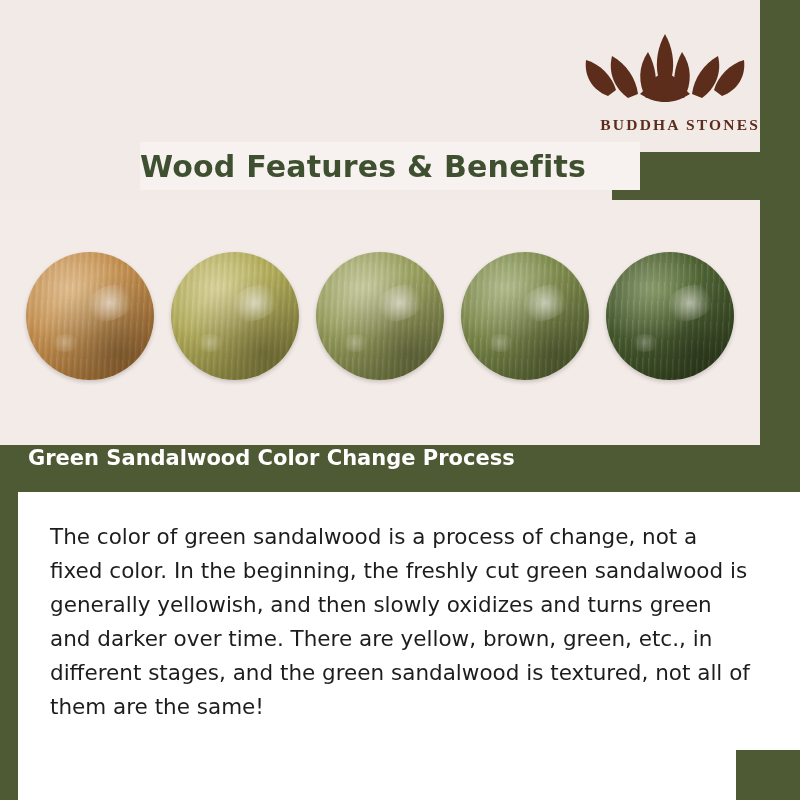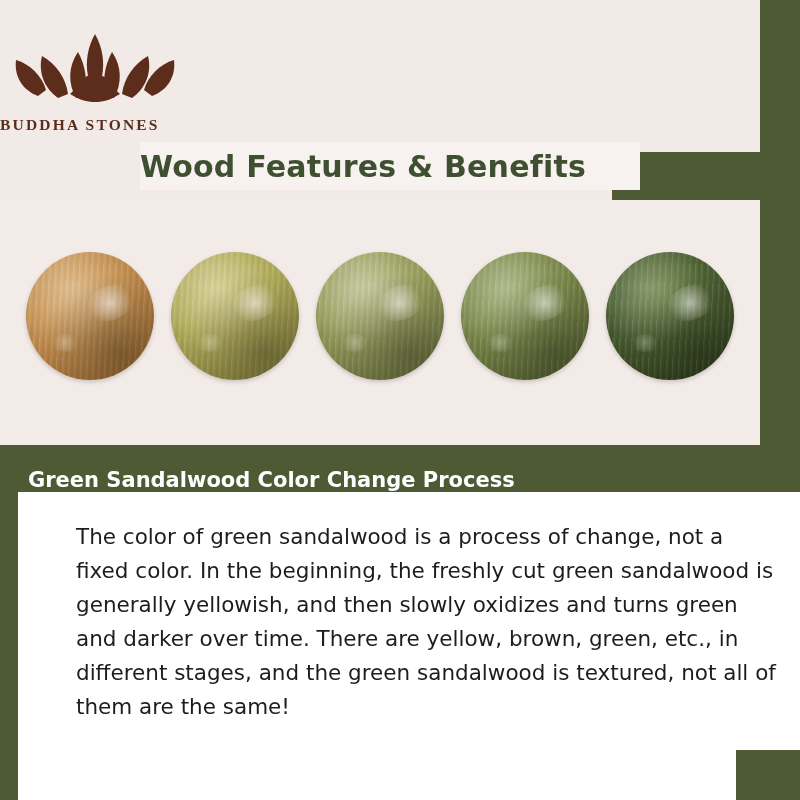--- a/index.html
+++ b/index.html
@@ -54,21 +54,21 @@
     position: absolute;
     right: 0; top: 0;
     width: 40px; height: 26px;
     background: #4e5a34;
   }
 
   
   .logo-wrap {
     position: absolute;
     left: 0; right: 40px; top: 24px;
-    display: flex; flex-direction: column; align-items: flex-start;
+    display: flex; flex-direction: column; align-items: flex-end;
   }
   .logo-mark { width: 190px; height: 86px; display: block; }
   .logo-text {
     margin-top: 6px;
     font-size: 15.5px;
     letter-spacing: 2.2px;
     font-weight: bold;
     color: #5d2d1c;
     font-family: "Liberation Serif", serif;
   }
@@ -128,42 +128,41 @@
     background: radial-gradient(circle at 32% 28%, rgba(255,255,255,0.25) 0%, rgba(255,255,255,0) 45%),
                 radial-gradient(circle at 72% 78%, rgba(0,0,0,0.30) 0%, rgba(0,0,0,0) 58%);
   }
 
   
   .ribbon {
     position: absolute;
     left: 0; top: 446px;
     width: 760px; height: 46px;
     background: #4e5a34;
-    display: flex; align-items: flex-end;
+    display: flex; align-items: flex-start;
     clip-path: polygon(0 0, 760px 0, 722px 46px, 0 46px);
   }
   .ribbon span {
     margin-left: 28px;
     color: #ffffff;
     font-size: 21px;
     font-weight: bold;
     font-family: "DejaVu Sans", sans-serif;
   }
 
   
   .body-copy {
     position: absolute;
     left: 50px; top: 520px;
     width: 700px;
     font-size: 21.5px;
     line-height: 34px;
     color: #1d1d1d;
     font-family: "DejaVu Sans", sans-serif;
     font-weight: 500;
-    margin-left: 26px;
   }
 </style>
 </head>
 <body>
 
 <div id="page">
 
   <div class="frame-bg"></div>
   <div class="panel-top"></div>
   <div class="panel-mid2"></div>

